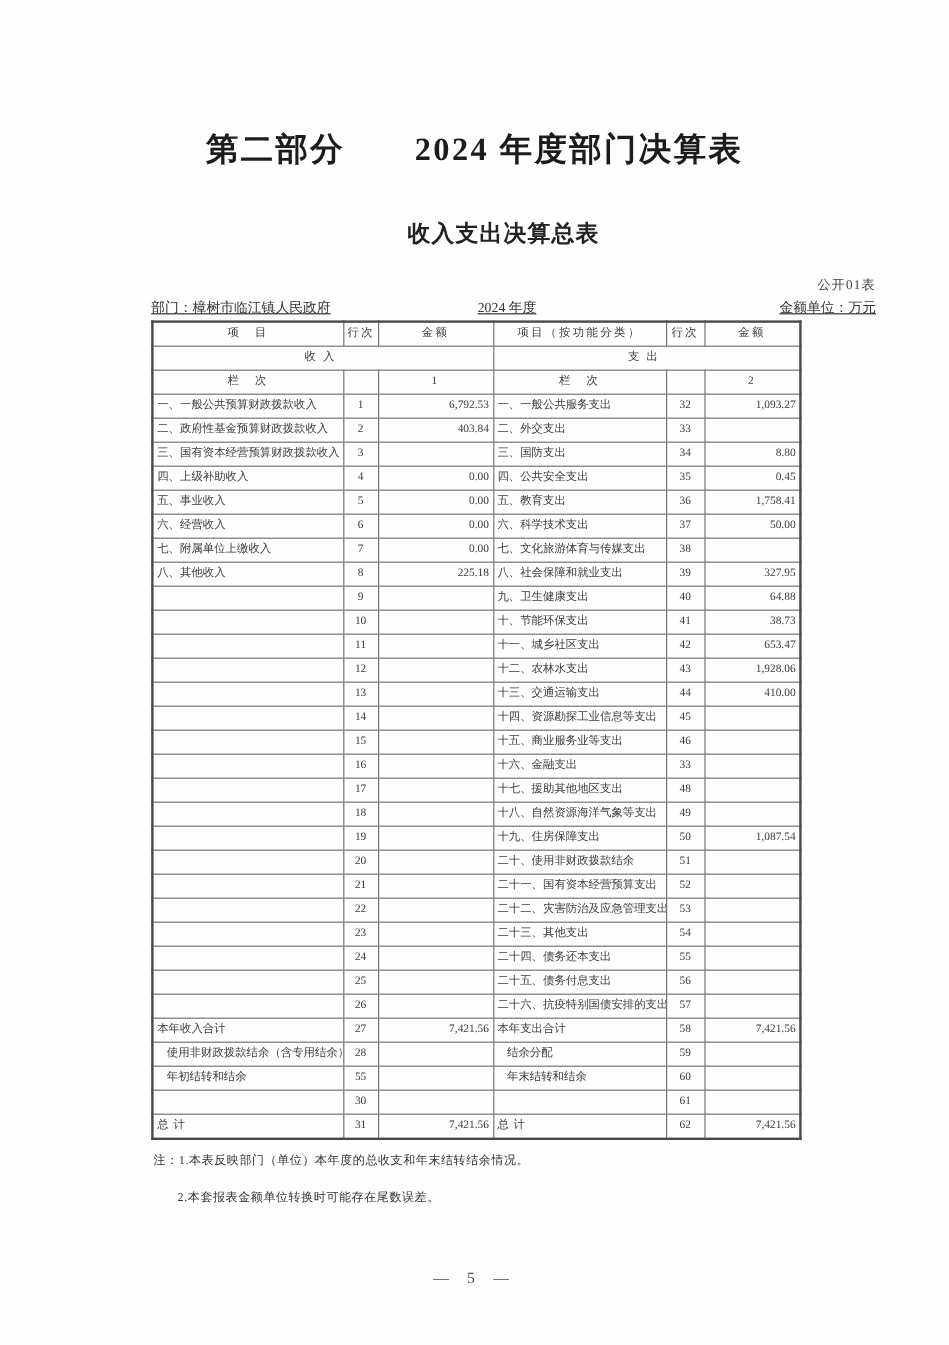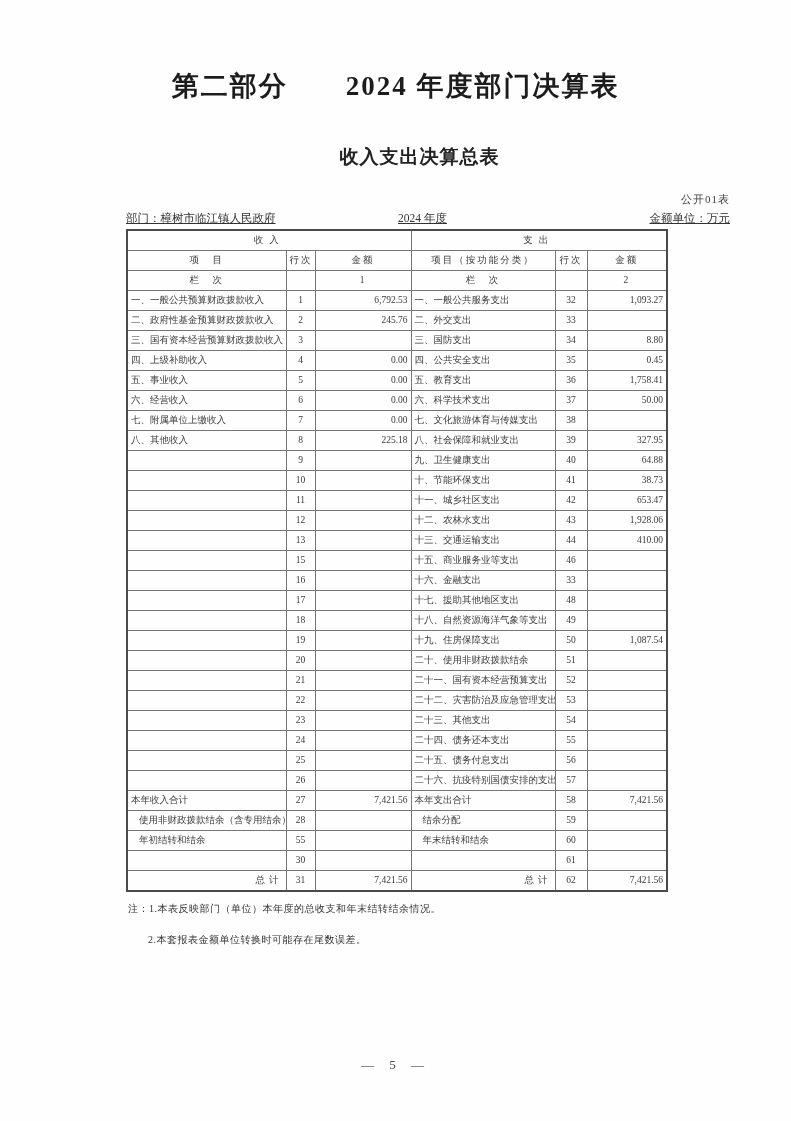--- a/index.html
+++ b/index.html
@@ -3,21 +3,21 @@
 <meta charset="utf-8">
 <style>
   html,body{margin:0;padding:0;}
   body{
     width:791px;height:1121px;background:#ffffff;
     font-family:"Liberation Serif","DejaVu Serif",serif;
     color:#3a3a3a;overflow:hidden;
   }
   .page{position:relative;width:791px;height:1121px;background:#fefefe;}
   .part-title{
-    margin:0;padding-top:68px;text-align:center;
+    margin:0;padding-top:106px;text-align:center;
     font-size:27px;font-weight:bold;color:#1c1c1c;letter-spacing:2px;
   }
   .table-title{
     margin:0;padding-top:40px;text-align:center;
     font-size:19px;font-weight:bold;color:#222;letter-spacing:1px;padding-left:48px;
   }
   .content{width:604px;margin-left:126px;}
   .table-code{
     margin-top:22px;text-align:right;font-size:11px;color:#3f3f3f;letter-spacing:1px;
   }
@@ -39,21 +39,21 @@
   col.c-label-l{width:159px;}
   col.c-line-l{width:29px;}
   col.c-amt-l{width:96px;}
   col.c-label-r{width:144px;}
   col.c-line-r{width:32px;}
   col.c-amt-r{width:80px;}
   th.section{text-align:center;height:20px;letter-spacing:6px;}
   th.colhead{text-align:center;letter-spacing:2px;}
   td.label{text-align:left;}
   td.label.indent{padding-left:11px;}
-  td.label.center{text-align:right;letter-spacing:4px;}
+  td.label.center{text-align:left;letter-spacing:4px;}
   td.line{text-align:center;}
   td.amount{text-align:right;padding-right:6px;}
   .notes{font-size:10px;color:#333;margin-top:10px;letter-spacing:0.5px;}
   .note-1{margin-left:2px;}
   .note-2{margin-left:22px;margin-top:17px;}
   .page-number{
     position:absolute;left:0;right:0;bottom:48px;
     text-align:center;font-size:13px;color:#4a4a4a;letter-spacing:6px;
   }
 </style>
@@ -76,30 +76,30 @@
       <colgroup>
         <col class="c-label-l">
           <col class="c-line-l">
           <col class="c-amt-l">
         <col class="c-label-r">
           <col class="c-line-r">
           <col class="c-amt-r">
       </colgroup>
       <thead>
         <tr>
-          <th class="section" colspan="3">收入</th>
-          <th class="section" colspan="3">支出</th>
-        </tr>
-        <tr>
           <th class="colhead">项　目</th>
           <th class="colhead">行次</th>
           <th class="colhead">金额</th>
           <th class="colhead">项目（按功能分类）</th>
           <th class="colhead">行次</th>
           <th class="colhead">金额</th>
+        </tr>
+        <tr>
+          <th class="section" colspan="3">收入</th>
+          <th class="section" colspan="3">支出</th>
         </tr>
         <tr>
           <th class="colhead">栏　次</th>
           <th></th>
           <th class="colhead">1</th>
           <th class="colhead">栏　次</th>
           <th></th>
           <th class="colhead">2</th>
         </tr>
       </thead>
@@ -108,21 +108,21 @@
             <td class="label">一、一般公共预算财政拨款收入</td>
             <td class="line">1</td>
             <td class="amount">6,792.53</td>
             <td class="label">一、一般公共服务支出</td>
             <td class="line">32</td>
             <td class="amount">1,093.27</td>
           </tr>
           <tr>
             <td class="label">二、政府性基金预算财政拨款收入</td>
             <td class="line">2</td>
-            <td class="amount">245.76</td>
+            <td class="amount">403.84</td>
             <td class="label">二、外交支出</td>
             <td class="line">33</td>
             <td class="amount"></td>
           </tr>
           <tr>
             <td class="label">三、国有资本经营预算财政拨款收入</td>
             <td class="line">3</td>
             <td class="amount"></td>
             <td class="label">三、国防支出</td>
             <td class="line">34</td>
@@ -203,20 +203,28 @@
           <tr>
             <td class="label"></td>
             <td class="line">13</td>
             <td class="amount"></td>
             <td class="label">十三、交通运输支出</td>
             <td class="line">44</td>
             <td class="amount">410.00</td>
           </tr>
           <tr>
             <td class="label"></td>
+            <td class="line">14</td>
+            <td class="amount"></td>
+            <td class="label">十四、资源勘探工业信息等支出</td>
+            <td class="line">45</td>
+            <td class="amount"></td>
+          </tr>
+          <tr>
+            <td class="label"></td>
             <td class="line">15</td>
             <td class="amount"></td>
             <td class="label">十五、商业服务业等支出</td>
             <td class="line">46</td>
             <td class="amount"></td>
           </tr>
           <tr>
             <td class="label"></td>
             <td class="line">16</td>
             <td class="amount"></td>

